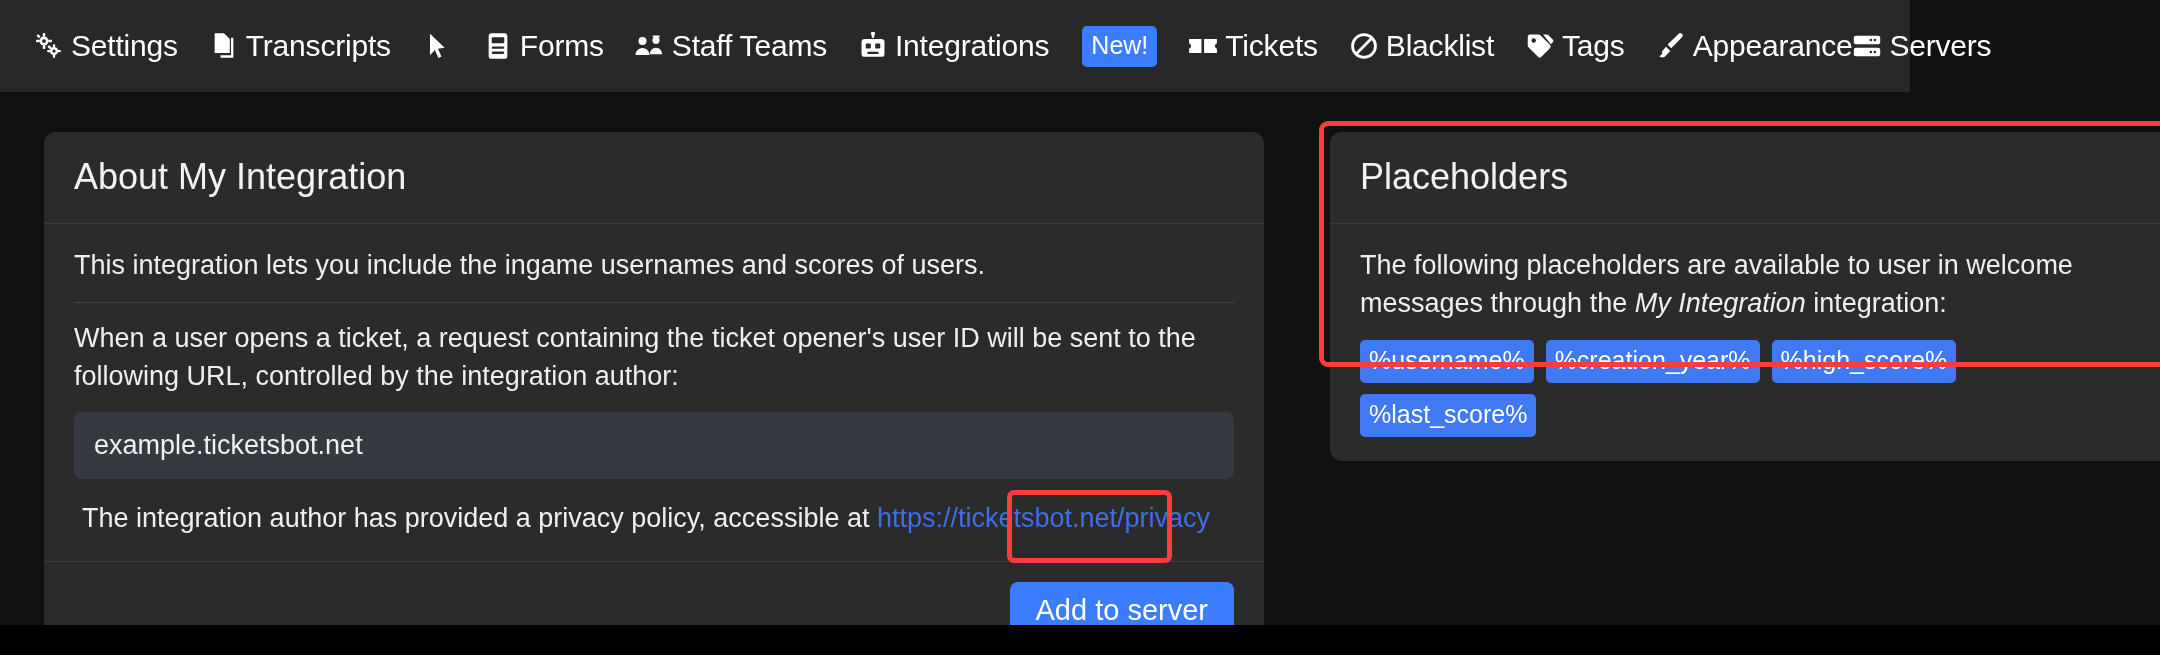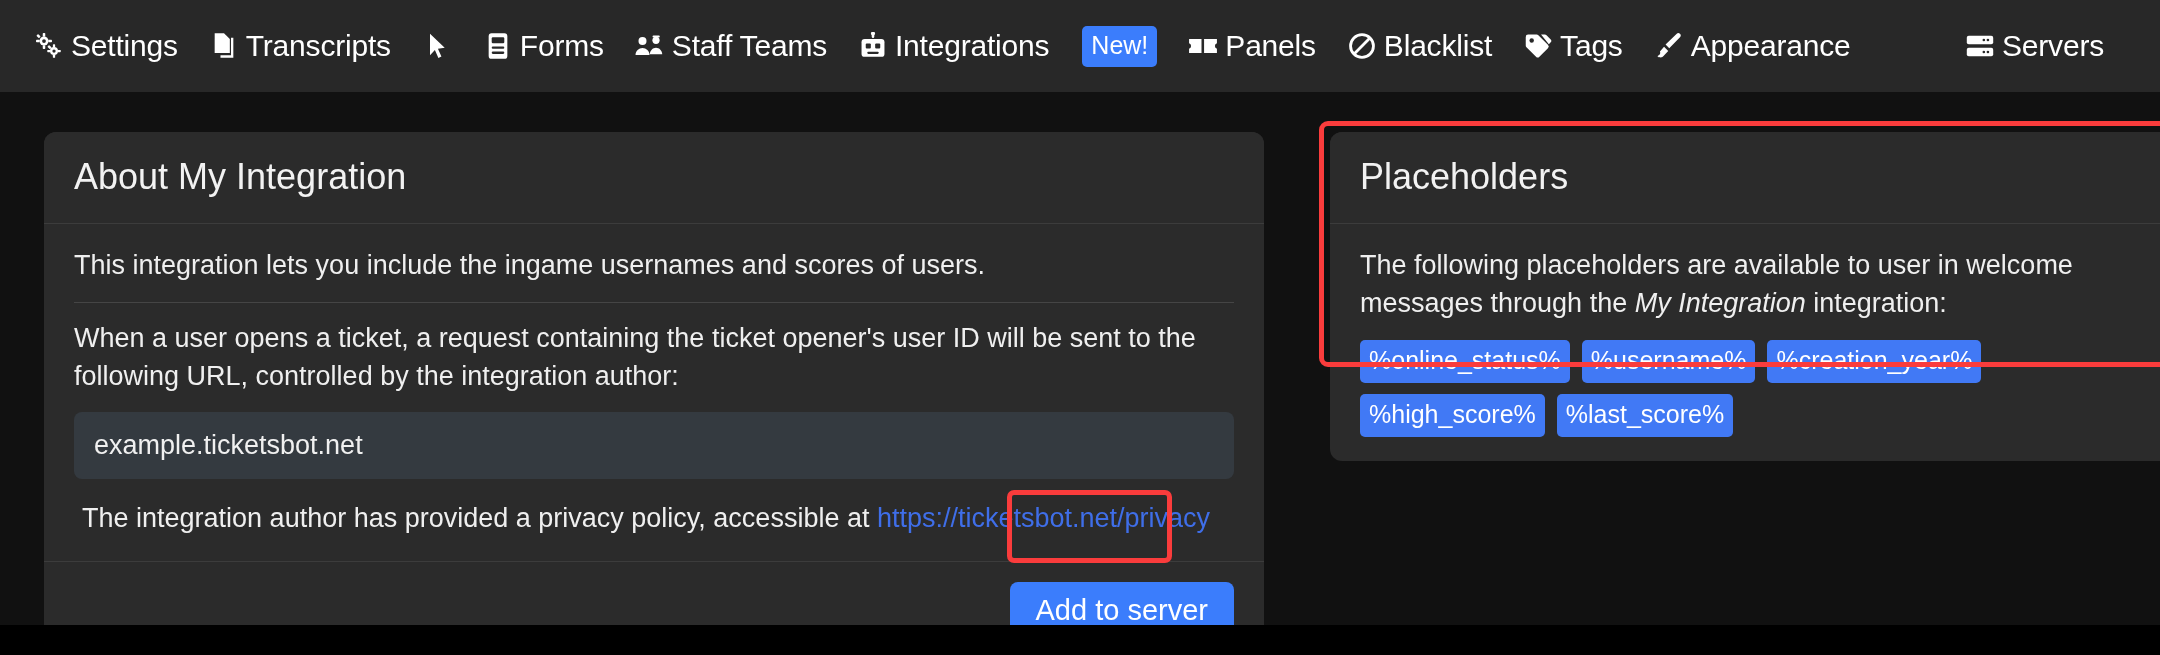--- a/index.html
+++ b/index.html
@@ -18,21 +18,21 @@
     width: 2160px;
     height: 625px;
     background: #111111;
     box-sizing: border-box;
   }
 
   
   .navbar {
     position: absolute;
     left: 0; top: 0;
-    width: 2160px;
+    width: 1910px;
     height: 92px;
     background: #282828;
     display: flex;
     align-items: center;
     box-sizing: border-box;
     padding: 0 28px 0 34px;
   }
   .nav-left {
     display: flex;
     align-items: center;
@@ -309,21 +309,21 @@
         <span class="new-badge">New!</span>
       </div>
 
       <div class="nav-item">
         <span class="ico">
           <svg width="32" height="22" viewBox="0 0 28 18" fill="#fff">
             <path d="M1 2.5h26v4a2.6 2.6 0 0 0 0 5v4H1v-4a2.6 2.6 0 0 0 0-5z"></path>
             <rect x="12.6" y="2.5" width="2.4" height="13" fill="#282828"></rect>
           </svg>
         </span>
-        <span class="nav-label">Panels</span>
+        <span class="nav-label">Tickets</span>
       </div>
 
       <div class="nav-item">
         <span class="ico">
           <svg width="28" height="28" viewBox="0 0 22 22" fill="none" stroke="#fff" stroke-width="2.2">
             <circle cx="11" cy="11" r="9"></circle>
             <line x1="4.6" y1="17.4" x2="17.4" y2="4.6"></line>
           </svg>
         </span>
         <span class="nav-label">Blacklist</span>
@@ -392,21 +392,20 @@
 
     <div class="col-right">
       <div class="hl-wrap"></div>
       <div class="card">
         <div class="card-header">
           <h2 class="card-title">Placeholders</h2>
         </div>
         <div class="card-body">
           <p class="para"><span>The following placeholders are available to user in welcome messages through the </span><span class="italic">My Integration</span><span> integration:</span></p>
           <div class="ph-list">
-            <span class="ph-badge">%online_status%</span>
             <span class="ph-badge">%username%</span>
             <span class="ph-badge">%creation_year%</span>
             <span class="ph-badge">%high_score%</span>
             <span class="ph-badge">%last_score%</span>
           </div>
         </div>
       </div>
     </div>
 
   </div>

